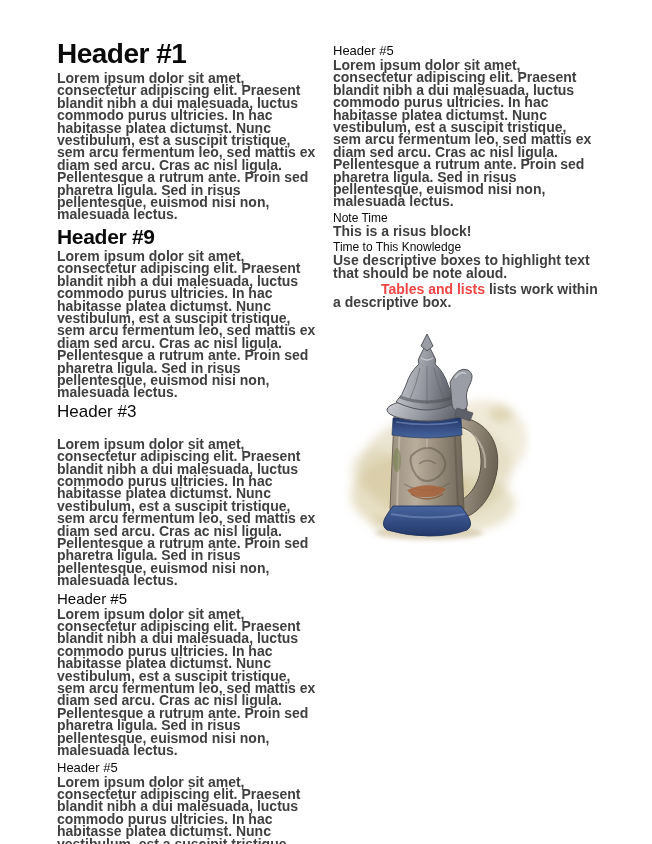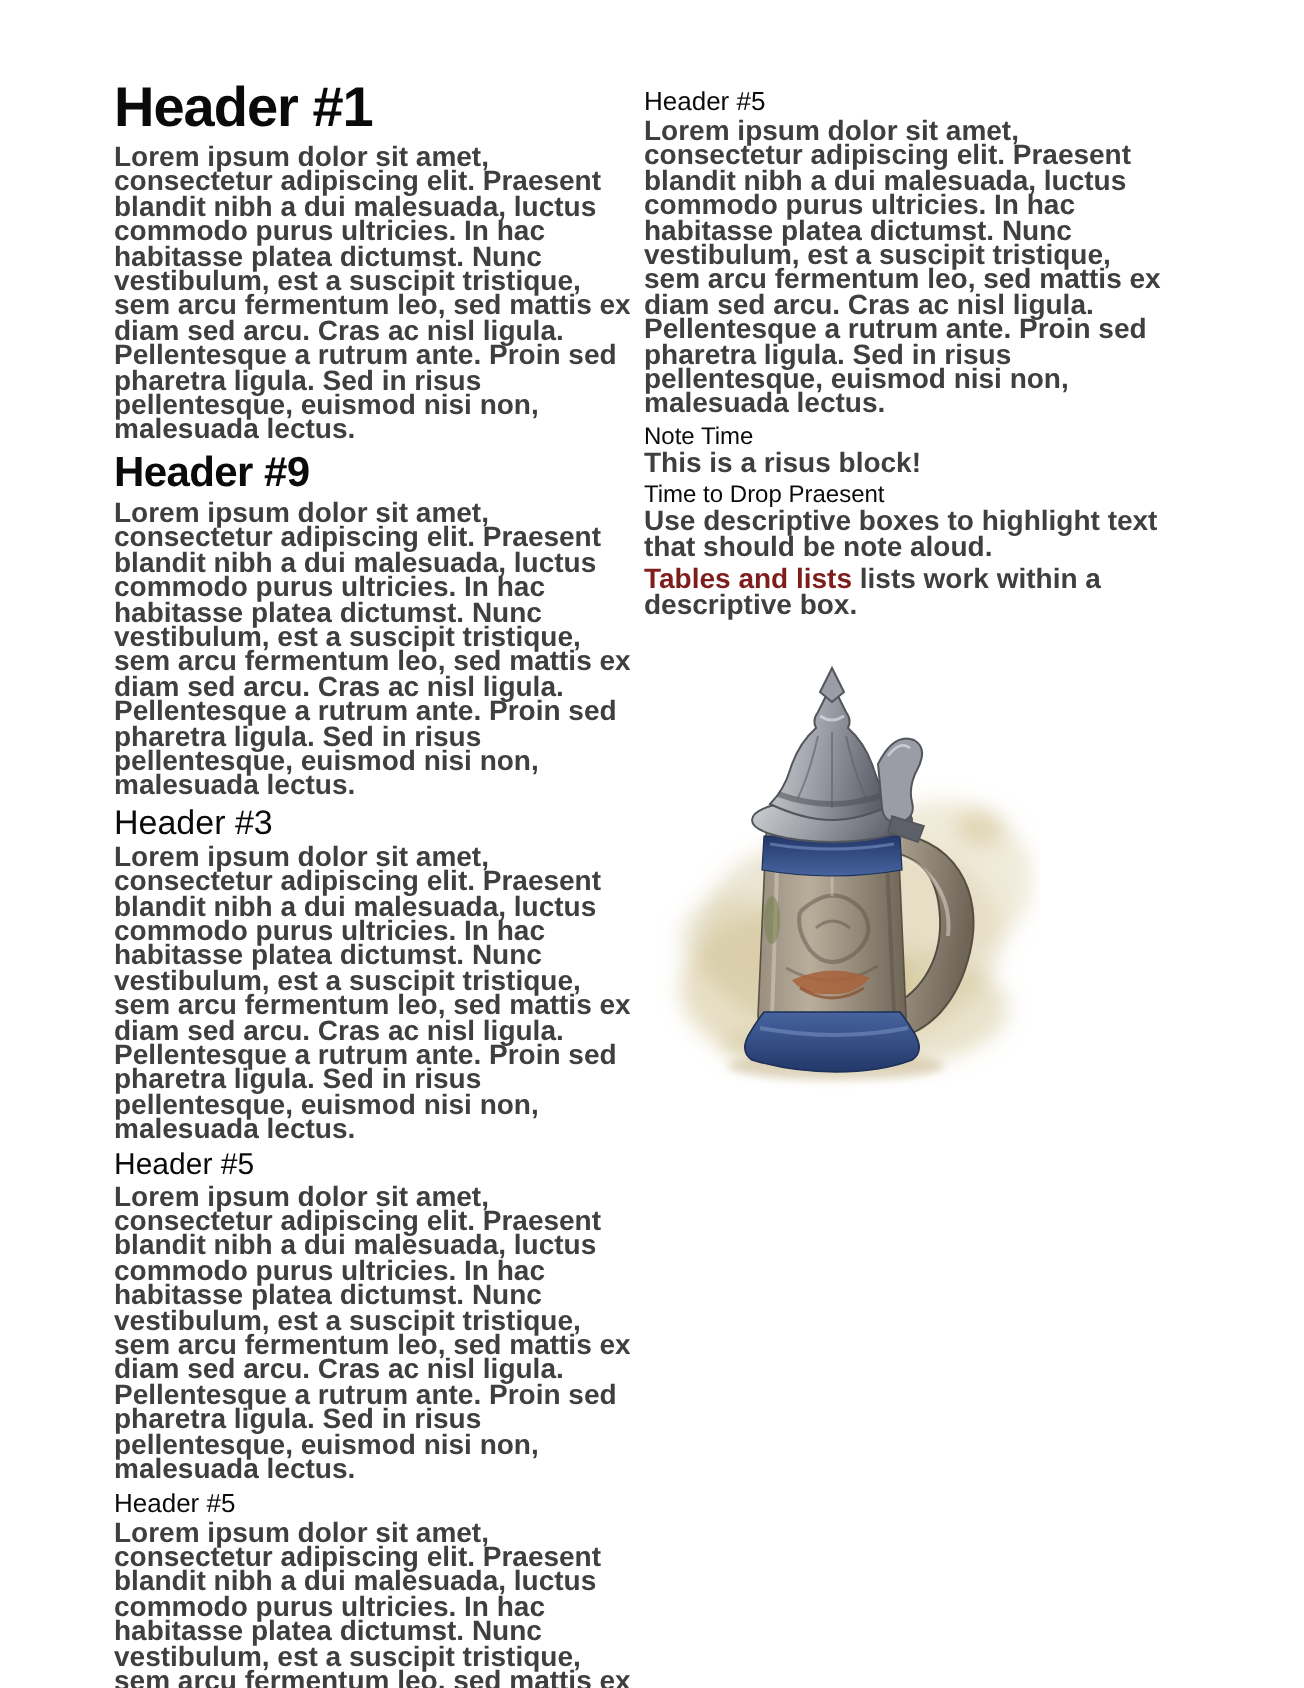--- a/index.html
+++ b/index.html
@@ -11,20 +11,21 @@
     font-family: "Liberation Sans", "DejaVu Sans", sans-serif;
   }
   .page {
     position: relative;
     width: 652px;
     height: 844px;
     background: #ffffff;
     box-sizing: border-box;
     padding: 40px 54px 12px 57px;
     display: flex;
+    gap: 11px;
     overflow: hidden;
   }
   .col {
     width: 265px;
     flex: 0 0 265px;
   }
   .col > :first-child { margin-top: 0; }
 
   h1, h2, h3, h4, h5, h6 {
     color: #0a0a0a;
@@ -40,21 +41,21 @@
   h2 {
     font-size: 21px;
     line-height: 1.0;
     font-weight: 800;
     letter-spacing: -0.3px;
     margin: 5px 0 3px 0;
   }
   h3 {
     font-size: 17px;
     line-height: 1.0;
-    margin: 4px 0 2px 0;
+    margin: 4px 0 18px 0;
   }
   h4 {
     font-size: 15px;
     line-height: 1.0;
     margin: 4px 0 2px 0;
   }
   h5 {
     font-size: 13px;
     line-height: 1.0;
     margin: 4px 0 2px 0;
@@ -64,21 +65,21 @@
     line-height: 1.0;
     margin: 3px 0 1px 0;
   }
   p {
     font-size: 14px;
     line-height: 12.4px;
     color: #3f3f3f;
     margin: 0 0 4px 0;
     font-weight: bold;
   }
-  p b { color: #7f1d1d; }
+  p b { color: #ef4444; margin-left: 48px; }
 
   figure.stein {
     margin: 10px 0 0 8px;
     width: 190px;
     height: 230px;
   }
   figure.stein svg { display: block; }
 </style>
 </head>
 <body>
@@ -113,21 +114,21 @@
       <h5>Header #5</h5>
       <p>Lorem ipsum dolor sit amet, consectetur adipiscing elit. Praesent blandit nibh a dui malesuada, luctus commodo purus ultricies. In hac habitasse platea dictumst. Nunc vestibulum, est a suscipit tristique, sem arcu fermentum leo, sed mattis ex diam sed arcu. Cras ac nisl ligula. Pellentesque a rutrum ante. Proin sed pharetra ligula. Sed in risus pellentesque, euismod nisi non, malesuada lectus.</p>
     </section>
 
     <section>
       <h6>Note Time</h6>
       <p>This is a risus block!</p>
     </section>
 
     <section>
-      <h6>Time to Drop Praesent</h6>
+      <h6>Time to This Knowledge</h6>
       <p>Use descriptive boxes to highlight text that should be note aloud.</p>
       <p><b>Tables and lists</b><span> lists work within a descriptive box.</span></p>
     </section>
 
     <figure class="stein">
       <svg width="190" height="230" viewBox="0 0 190 230" xmlns="http://www.w3.org/2000/svg">
         <defs>
           <filter id="washblur" x="-30%" y="-30%" width="160%" height="160%">
             <feGaussianBlur stdDeviation="5"></feGaussianBlur>
           </filter>

